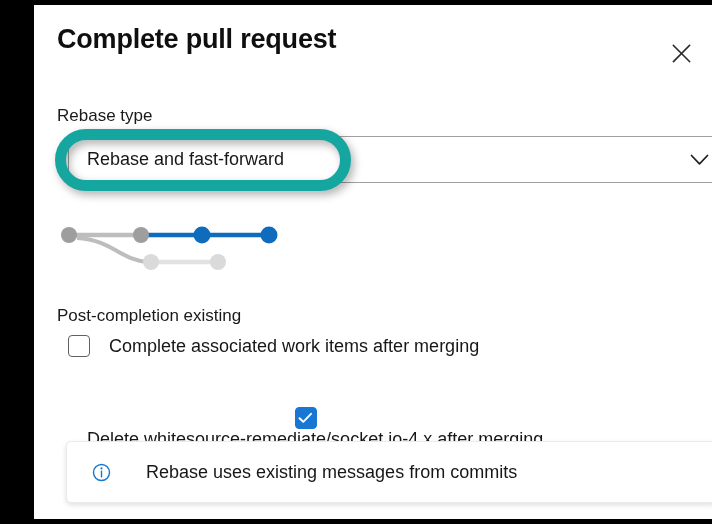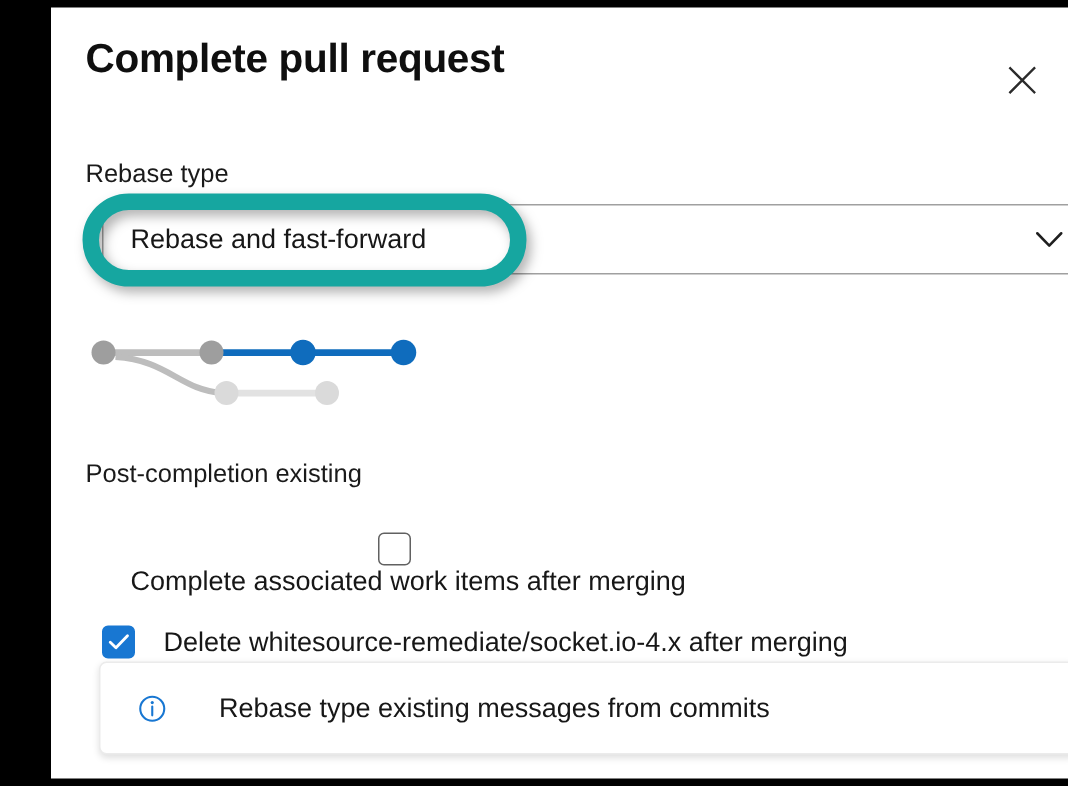--- a/index.html
+++ b/index.html
@@ -133,22 +133,22 @@
     white-space: nowrap;
   }
 
   .option-row {
     position: absolute;
     left: 34px;
     display: flex;
     align-items: center;
     cursor: pointer;
   }
-  .option-row.row-1 { top: 350px; flex-direction: column; }
-  .option-row.row-2 { top: 412px; }
+  .option-row.row-1 { top: 330px; }
+  .option-row.row-2 { top: 402px; flex-direction: column; }
 
   .checkbox {
     width: 22px;
     height: 22px;
     box-sizing: border-box;
     border: 1.5px solid #616161;
     border-radius: 4px;
     background: #ffffff;
     flex: 0 0 auto;
     display: flex;
@@ -266,17 +266,17 @@
     </div>
 
     <div class="info-banner">
       <span class="info-icon">
         <svg width="19" height="19" viewBox="0 0 19 19">
           <circle cx="9.5" cy="9.5" r="8" stroke="#1877d2" stroke-width="1.4" fill="none"></circle>
           <circle cx="9.5" cy="5.4" r="1.05" fill="#1877d2"></circle>
           <path d="M9.5 8.1 L9.5 13.9" stroke="#1877d2" stroke-width="1.4" stroke-linecap="round"></path>
         </svg>
       </span>
-      <span class="info-text">Rebase type existing messages from commits</span>
+      <span class="info-text">Rebase uses existing messages from commits</span>
     </div>
 
   </div>
 </div>
 
 </body></html>

